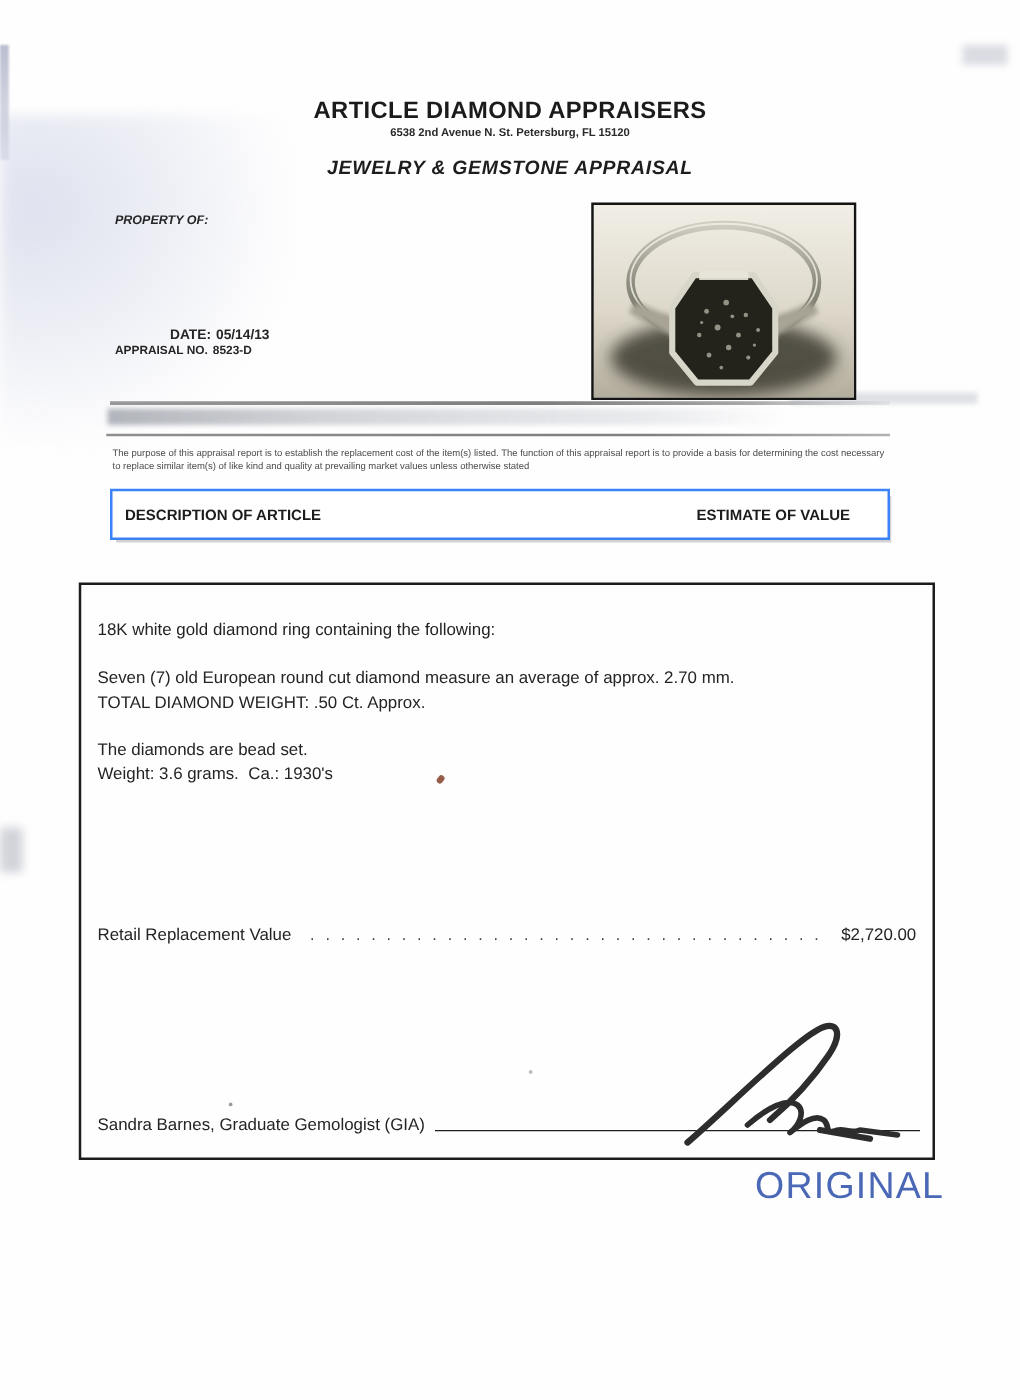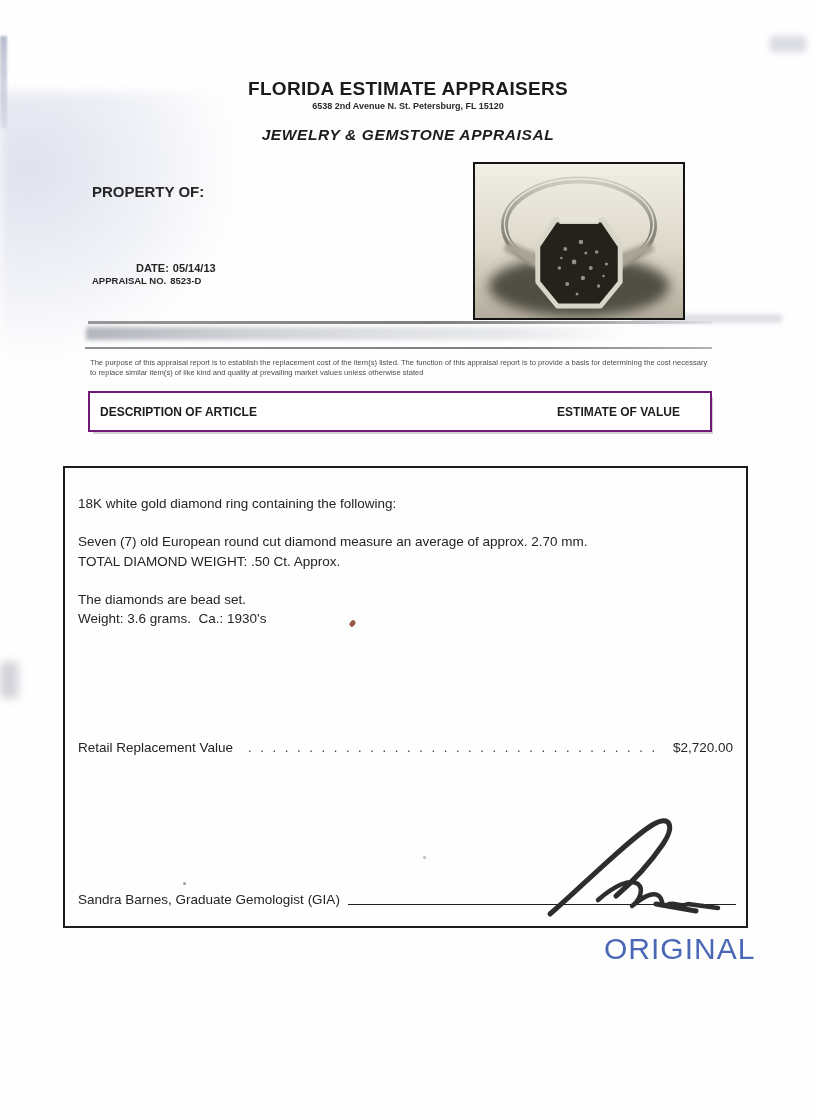--- a/index.html
+++ b/index.html
@@ -61,42 +61,42 @@
   .tiny-dot-1 { left: 183px; top: 882px; width: 3px; height: 3px; background: rgba(90,90,90,0.6); border-radius: 50%; }
   .tiny-dot-2 { left: 423px; top: 856px; width: 3px; height: 3px; background: rgba(120,120,120,0.5); border-radius: 50%; }
 
   
   .doc-header { position: absolute; left: 0; top: 0; width: 100%; text-align: center; }
   .company-name { position: absolute; top: 78px; width: 100%; font-size: 19px; font-weight: bold; color: #1b1b1b; letter-spacing: 0.3px; }
   .company-address { position: absolute; top: 101px; width: 100%; font-size: 9px; font-weight: bold; color: #2a2a2a; }
   .doc-subtitle { position: absolute; top: 126px; width: 100%; font-size: 15.5px; font-weight: bold; color: #1d1d1d; letter-spacing: 0.6px; font-style: italic; }
 
   
-  .property-of { position: absolute; left: 92px; top: 183px; font-size: 15px; font-weight: bold; color: #262626; }
+  .property-of { position: absolute; left: 92px; top: 171px; font-size: 10px; font-weight: bold; color: #262626; font-style: italic; }
   .meta-date { position: absolute; left: 92px; top: 262px; font-size: 11px; font-weight: bold; color: #262626; margin-left: 44px; }
   .meta-appraisal { position: absolute; left: 92px; top: 275px; font-size: 9.5px; font-weight: bold; color: #262626; }
   .meta-date span, .meta-appraisal span { margin-right: 4px; }
 
   
   .photo-frame {
     position: absolute; left: 473px; top: 162px; width: 212px; height: 158px;
     border: 2px solid #141414; background: #efece4;
   }
   .photo-frame svg { display: block; width: 100%; height: 100%; }
 
   
   .disclaimer {
     position: absolute; left: 90px; top: 358px; width: 622px;
     font-size: 7.6px; line-height: 9.6px; color: #4c4c4c;
   }
 
   
   .colhead-box {
     position: absolute; left: 88px; top: 391px; width: 624px; height: 41px;
-    border: 2px solid #701a75; background: #fff;
+    border: 2px solid #3b82f6; background: #fff;
     display: flex; align-items: center; justify-content: space-between;
     box-shadow: 3px 4px 0 -2px rgba(130,130,130,0.35);
   }
   .colhead-left { padding-left: 10px; font-size: 12px; font-weight: bold; color: #1c1c1c; }
   .colhead-right { padding-right: 30px; font-size: 12px; font-weight: bold; color: #1c1c1c; }
 
   
   .main-box {
     position: absolute; left: 63px; top: 466px; width: 685px; height: 462px;
     border: 2px solid #1c1c1c; background: transparent;
@@ -145,21 +145,21 @@
   <div class="artifact smudge-left-mid"></div>
   <div class="artifact rule-a"></div>
   <div class="artifact smear-band"></div>
   <div class="artifact smear-band-right"></div>
   <div class="artifact rule-b"></div>
   <div class="artifact ink-speck"></div>
   <div class="artifact tiny-dot-1"></div>
   <div class="artifact tiny-dot-2"></div>
 
   <div class="doc-header">
-    <div class="company-name">FLORIDA ESTIMATE APPRAISERS</div>
+    <div class="company-name">ARTICLE DIAMOND APPRAISERS</div>
     <div class="company-address">6538 2nd Avenue N. St. Petersburg, FL 15120</div>
     <div class="doc-subtitle">JEWELRY &amp; GEMSTONE APPRAISAL</div>
   </div>
 
   <div class="property-of">PROPERTY OF:</div>
   <div class="meta-date">
     <span>DATE:</span><span>05/14/13</span>
   </div>
   <div class="meta-appraisal">
     <span>APPRAISAL NO.</span><span>8523-D</span>

